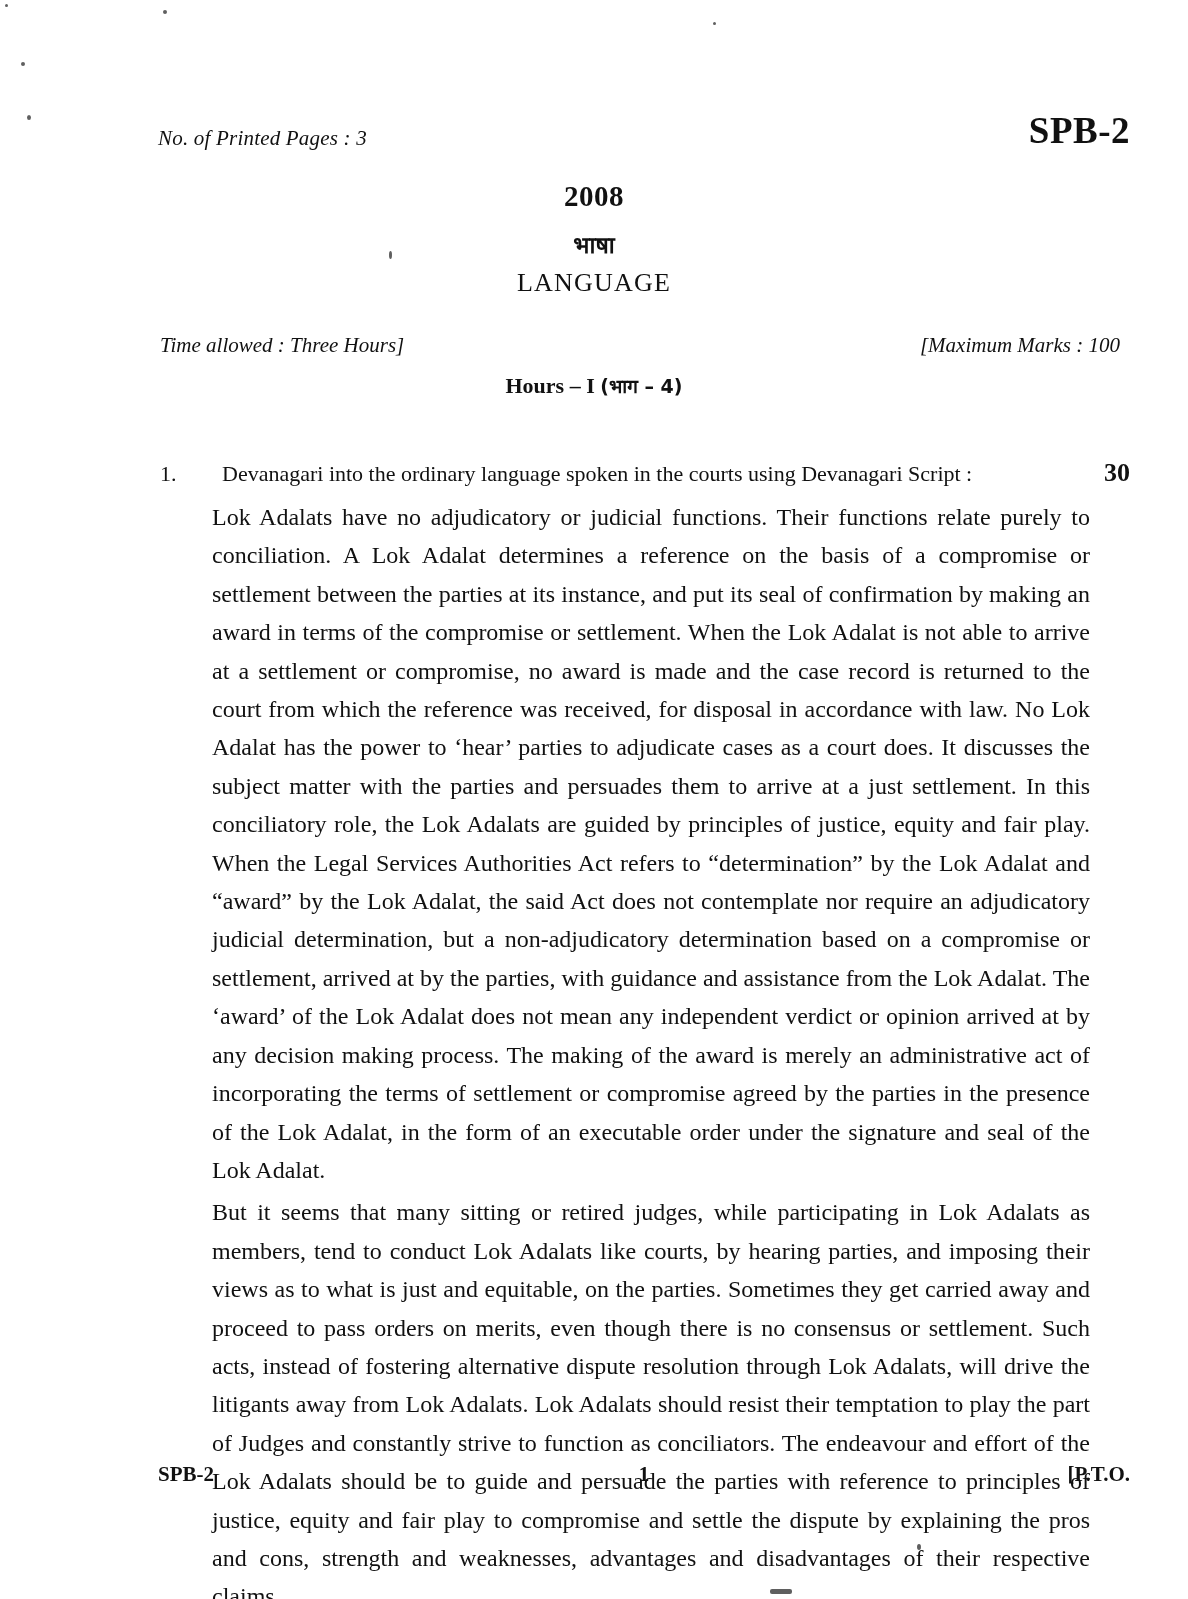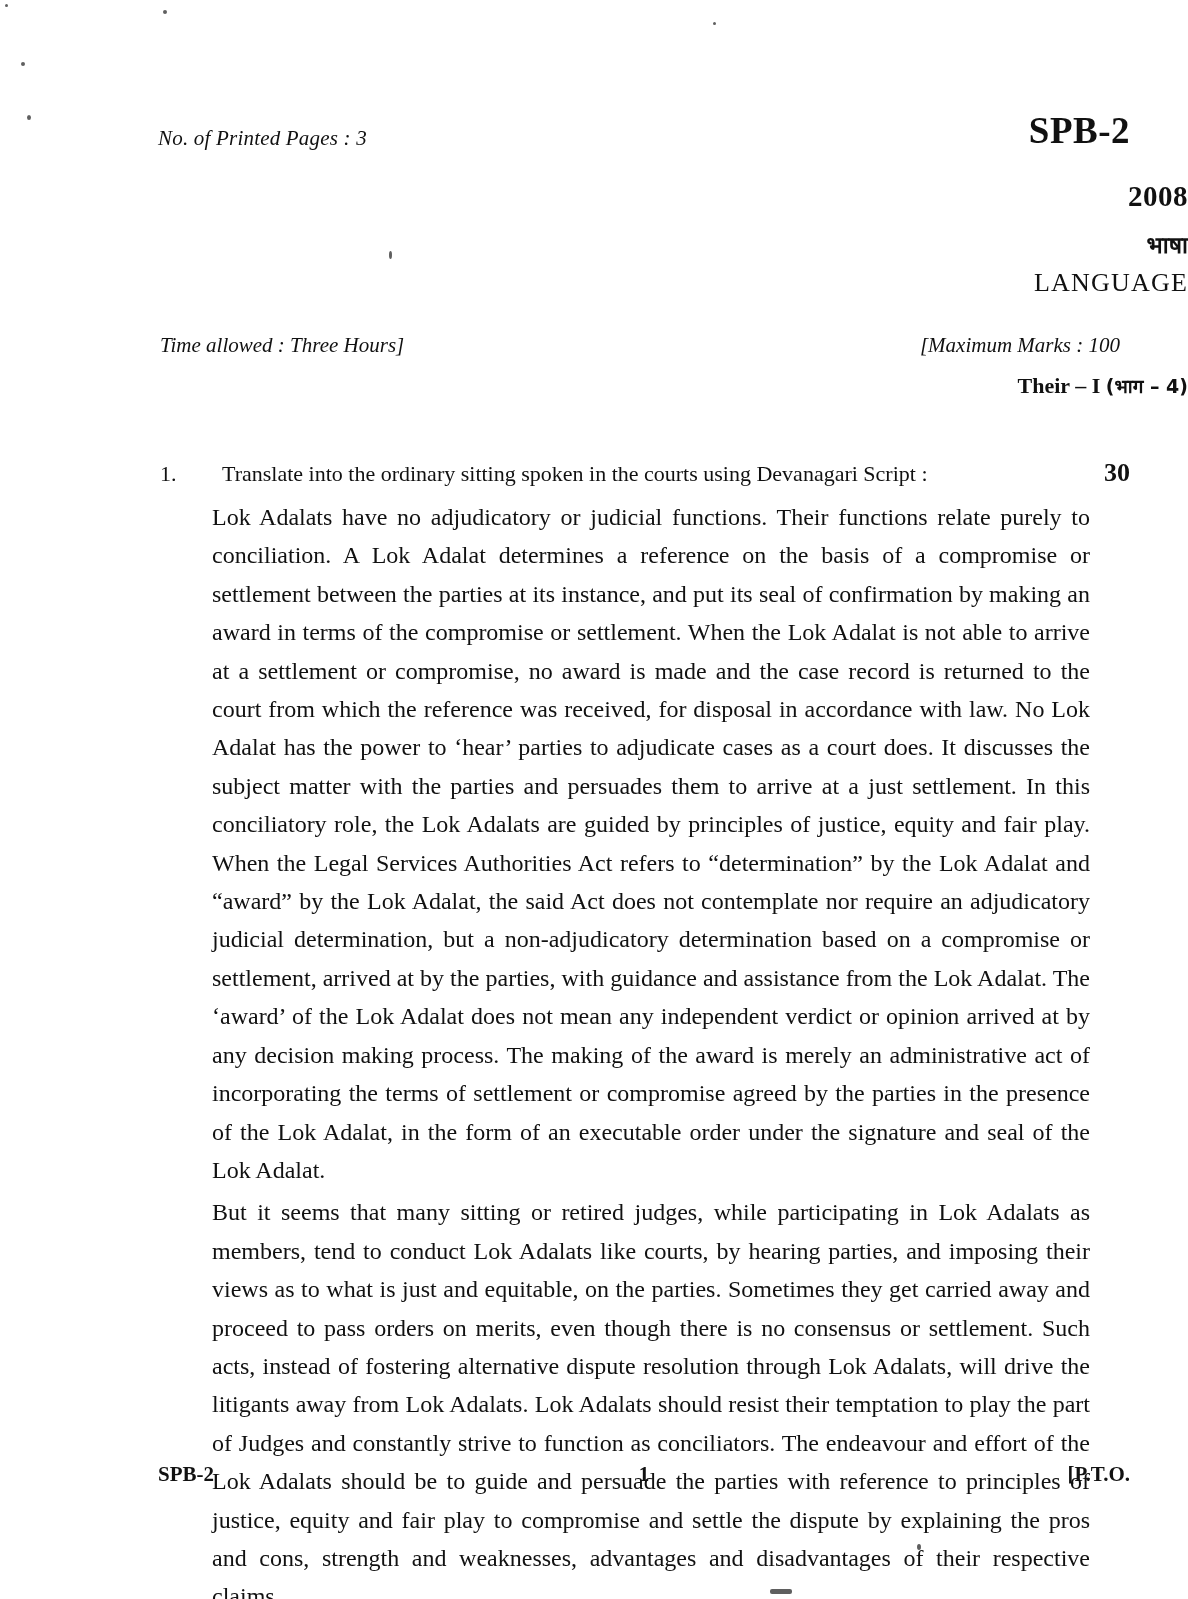--- a/index.html
+++ b/index.html
@@ -50,21 +50,21 @@
     letter-spacing: .5px;
     line-height: 1;
     margin-top: -14px;
   }
 
   
   .center-block {
     position: absolute;
     left: 0;
     right: 0;
-    text-align: right;
+    text-align: center;
   }
   .year {
     top: 180px;
     font-weight: bold;
     font-size: 29px;
     letter-spacing: .5px;
   }
   .subject-native {
     top: 228px;
     font-family: "DejaVu Sans", sans-serif;
@@ -190,26 +190,26 @@
   <div class="center-block year">2008</div>
   <div class="center-block subject-en">LANGUAGE</div>
   <div class="center-block subject-native">भाषा</div>
 
   <div class="tm-row">
     <div>Time allowed :  Three Hours]</div>
     <div>[Maximum Marks :  100</div>
   </div>
 
   <div class="center-block part-head">
-    <span>Their – I </span><span class="deva">(भाग – 4)</span>
+    <span>Hours – I </span><span class="deva">(भाग – 4)</span>
   </div>
 
   <div class="q-row">
     <div class="q-num">1.</div>
-    <div class="q-text">Translate into the ordinary sitting spoken in the courts using Devanagari Script :</div>
+    <div class="q-text">Devanagari into the ordinary language spoken in the courts using Devanagari Script :</div>
     <div class="q-marks">30</div>
   </div>
 
   <div class="passage">
     <p>Lok Adalats have no adjudicatory or judicial functions. Their functions relate purely to conciliation. A Lok Adalat determines a reference on the basis of a compromise or settlement between the parties at its instance, and put its seal of confirmation by making an award in terms of the compromise or settlement. When the Lok Adalat is not able to arrive at a settlement or compromise, no award is made and the case record is returned to the court from which the reference was received, for disposal in accordance with law. No Lok Adalat has the power to ‘hear’ parties to adjudicate cases as a court does. It discusses the subject matter with the parties and persuades them to arrive at a just settlement. In this conciliatory role, the Lok Adalats are guided by principles of justice, equity and fair play. When the Legal Services Authorities Act refers to “determination” by the Lok Adalat and “award” by the Lok Adalat, the said Act does not contemplate nor require an adjudicatory judicial determination, but a non-adjudicatory determination based on a compromise or settlement, arrived at by the parties, with guidance and assistance from the Lok Adalat. The ‘award’ of the Lok Adalat does not mean any independent verdict or opinion arrived at by any decision making process. The making of the award is merely an administrative act of incorporating the terms of settlement or compromise agreed by the parties in the presence of the Lok Adalat, in the form of an executable order under the signature and seal of the Lok Adalat.</p>
     <p>But it seems that many sitting or retired judges, while participating in Lok Adalats as members, tend to conduct Lok Adalats like courts, by hearing parties, and imposing their views as to what is just and equitable, on the parties. Sometimes they get carried away and proceed to pass orders on merits, even though there is no consensus or settlement. Such acts, instead of fostering alternative dispute resolution through Lok Adalats, will drive the litigants away from Lok Adalats. Lok Adalats should resist their temptation to play the part of Judges and constantly strive to function as conciliators. The endeavour and effort of the Lok Adalats should be to guide and persuade the parties with reference to principles of justice, equity and fair play to compromise and settle the dispute by explaining the pros and cons, strength and weaknesses, advantages and disadvantages of their respective claims.</p>
   </div>
 
   <div class="footer">
     <div>SPB-2</div>

